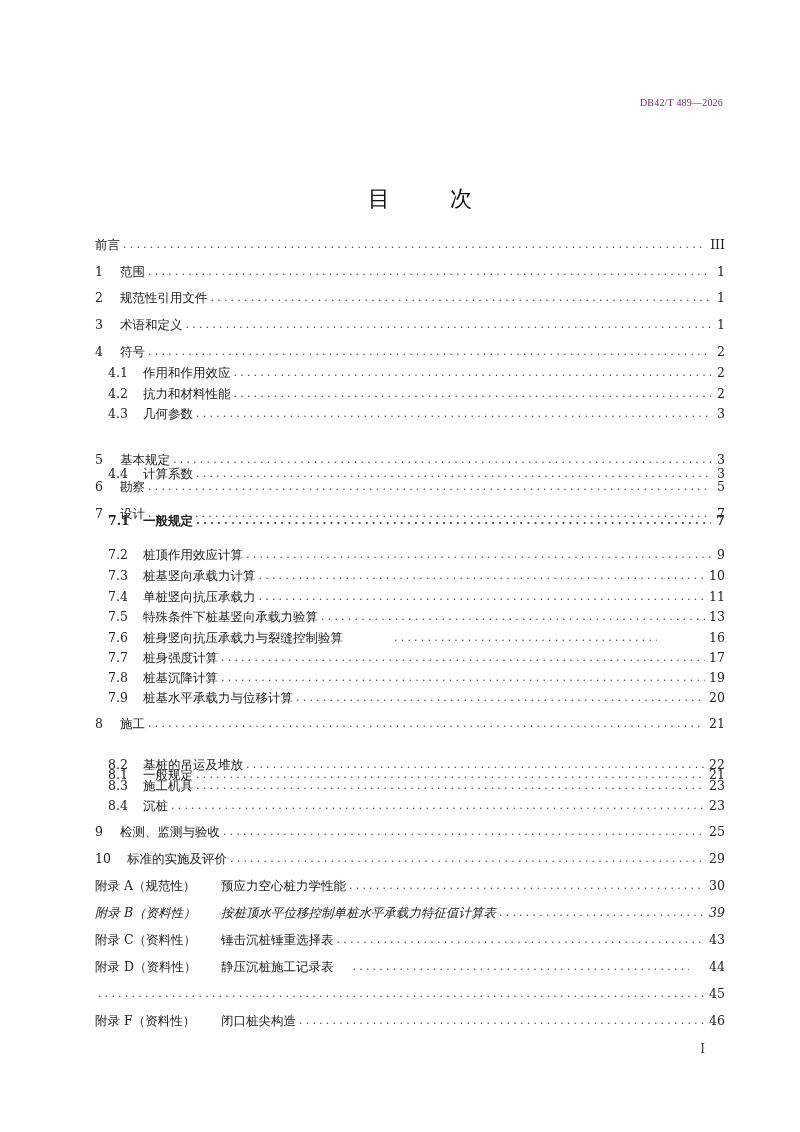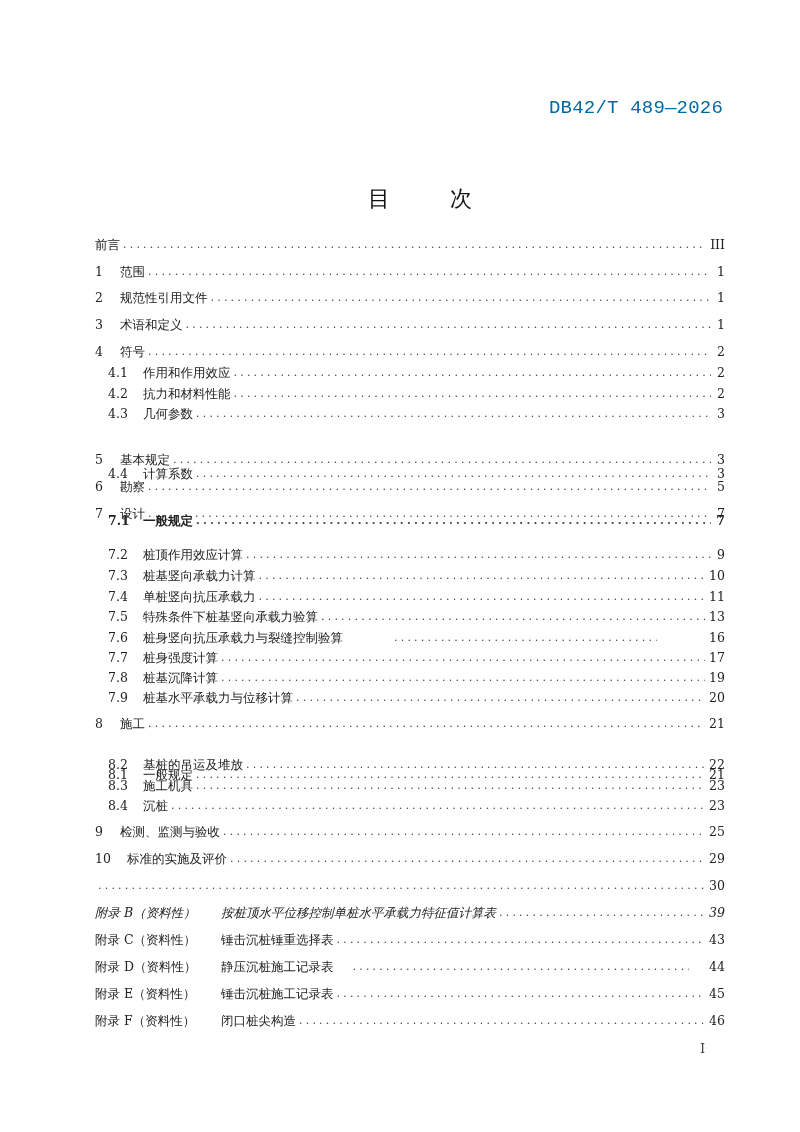--- a/index.html
+++ b/index.html
@@ -1,18 +1,18 @@
 <!DOCTYPE html>
 <html><head>
 <meta charset="utf-8">
 <style>
   html, body { margin: 0; padding: 0; background: #ffffff; }
   body { width: 800px; height: 1132px; position: relative; overflow: hidden;
          font-family: "DejaVu Serif", "Liberation Serif", serif; color: #222; }
-  .doc-code { position: absolute; top: 97px; right: 77px; font-family: Liberation Mono, monospace; font-size: 19px; letter-spacing: 0.2px; color:#0369a1; }
+  .doc-code { position: absolute; top: 97px; right: 77px; font-family: Liberation Serif, serif; font-size: 10px; letter-spacing: 0.2px; color:#701a75; }
   .title { position: absolute; top: 184px; left: 0; width: 800px; text-align: center; font-family: "DejaVu Sans", sans-serif; font-size: 22px; color:#111;margin-left:20px; }
   .title span { display: inline-block; }
   .title .gap { width: 60px; }
   .toc { position: absolute; left: 95px; width: 630px; top: 0; }
   .row { position: absolute; left: 0; width: 630px; height: 18px; display: flex; align-items: flex-end; font-size: 12.5px; line-height: 18px; }
   .row .label { white-space: nowrap; display: flex; }
   .row .num { display: inline-block; }
   .row .dots { flex: 1; overflow: hidden; white-space: nowrap; margin: 0 4px 0 3px; color:#444; letter-spacing: 3.2px; font-size: 11px; }
   .row .page { white-space: nowrap; text-align: right; min-width: 10px; }
   .lvl1 .num { width: 25px; }
@@ -249,20 +249,24 @@
     </div>
     <div class="row lvl1 wide" style="top: 850px;">
       <span class="label">
         <span class="num">10</span>
         <span>标准的实施及评价</span>
       </span>
       <span class="dots">........................................................................................................................................................................................................</span>
       <span class="page">29</span>
     </div>
     <div class="row app" style="top: 877px;">
+      <span class="label">
+        <span class="num">附录 A（规范性）</span>
+        <span>预应力空心桩力学性能</span>
+      </span>
       <span class="dots">........................................................................................................................................................................................................</span>
       <span class="page">30</span>
     </div>
     <div class="row app" style="top: 904px; font-style: italic;">
       <span class="label">
         <span class="num">附录 B（资料性）</span>
         <span>按桩顶水平位移控制单桩水平承载力特征值计算表</span>
       </span>
       <span class="dots">........................................................................................................................................................................................................</span>
       <span class="page">39</span>
@@ -277,24 +281,20 @@
     </div>
     <div class="row app" style="top: 958px; gap: 16px;">
       <span class="label">
         <span class="num">附录 D（资料性）</span>
         <span>静压沉桩施工记录表</span>
       </span>
       <span class="dots">........................................................................................................................................................................................................</span>
       <span class="page">44</span>
     </div>
     <div class="row app" style="top: 985px;">
-      <span class="label">
-        <span class="num">附录 E（资料性）</span>
-        <span>锤击沉桩施工记录表</span>
-      </span>
       <span class="dots">........................................................................................................................................................................................................</span>
       <span class="page">45</span>
     </div>
     <div class="row app" style="top: 1012px;">
       <span class="label">
         <span class="num">附录 F（资料性）</span>
         <span>闭口桩尖构造</span>
       </span>
       <span class="dots">........................................................................................................................................................................................................</span>
       <span class="page">46</span>

